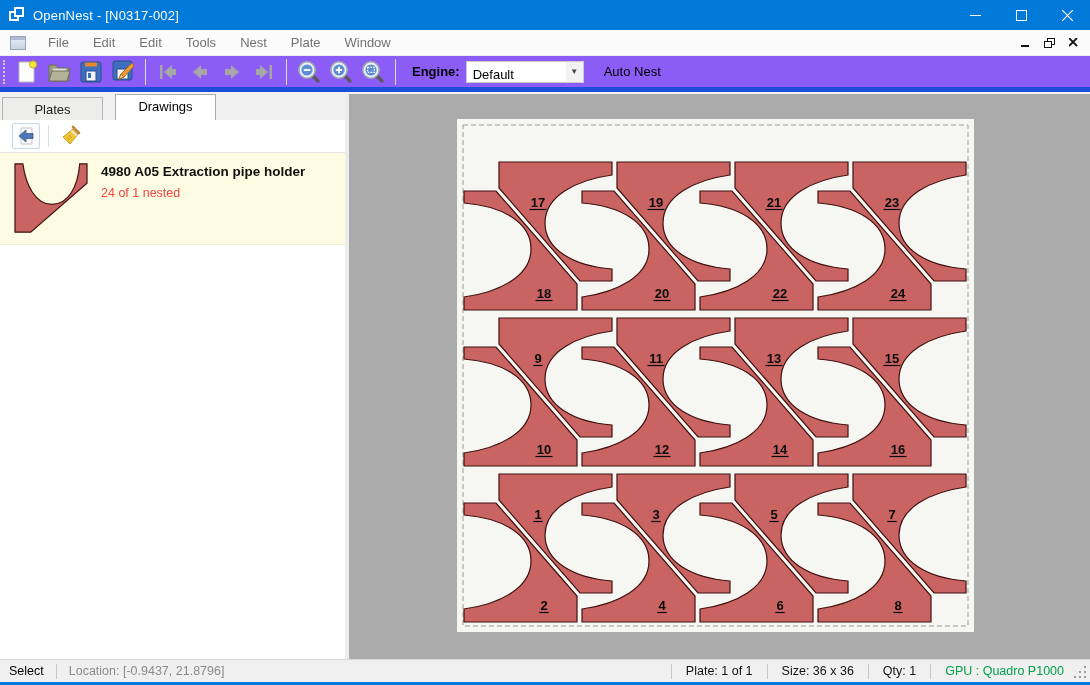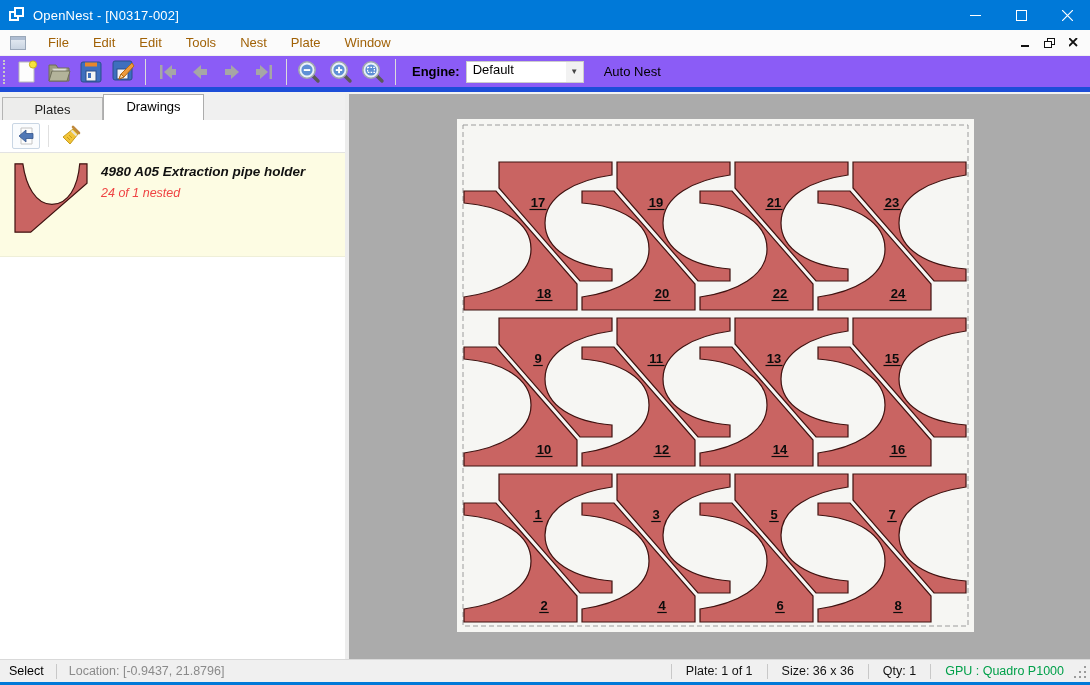--- a/index.html
+++ b/index.html
@@ -14,51 +14,51 @@
   .app-icon .sq1 { position:absolute; left:0; top:4px; width:10px; height:10px; border:2px solid #fff; background:#0079D8; }
   .app-icon .sq2 { position:absolute; left:5px; top:0; width:10px; height:10px; border:2px solid #fff; background:#0079D8; }
   .titlebar .title-text { font-size:13px; letter-spacing:.2px; }
   .titlebar .spacer { flex:1; }
   .win-btn { width:46px; height:30px; display:flex; align-items:center; justify-content:center; color:#fff; font-size:13px; }
   .win-btn svg { display:block; }
 
   
   .menubar { height:26px; background:#FBFBFB; display:flex; align-items:center; flex:0 0 auto; border-bottom:1px solid #F0F0F0; }
   .mdi-doc-icon { width:16px; height:14px; margin:0 10px 0 10px; border:1px solid #9AA7B8; background:linear-gradient(#E8EDF4,#C9D4E2); box-shadow:inset 0 3px 0 #AEBDD2; }
-  .menu-item { padding:4px 10px; margin:0 2px; color:#a16207; }
+  .menu-item { padding:4px 10px; margin:0 2px; color:#737373; }
   .menubar .spacer { flex:1; }
   .mdi-ctrls { display:flex; align-items:center; gap:14px; padding-right:12px; color:#111; }
   .mdi-ctrls svg { display:block; }
 
   
   .toolbar { height:36px; background:#8b5cf6; display:flex; align-items:center; flex:0 0 auto; border-bottom:5px solid #1d4ed8; }
   .grip { width:8px; height:24px; margin-left:3px; border-left:2px dotted #C9C9C9; }
   .tb-btn { width:32px; height:30px; display:flex; align-items:center; justify-content:center; border-radius:2px; }
   .tb-sep { width:1px; height:26px; background:#DCDCDC; margin:0 6px; }
   .tb-label { font-weight:bold; margin:0 6px 0 10px; }
-  .combo { width:118px; height:22px; background:#fff; border:1px solid #CCCCCC; display:flex; align-items:flex-start; }
+  .combo { width:118px; height:22px; background:#fff; border:1px solid #CCCCCC; display:flex; align-items:flex-end; }
   .combo .combo-value { flex:1; padding-left:6px; font-size:13px; }
   .combo .combo-arrow { width:17px; height:20px; background:#F2F2F2; display:flex; align-items:center; justify-content:center; font-size:8px; color:#444; }
   .autonest { margin-left:12px; padding:5px 8px; border-radius:2px; }
 
   
   .content { flex:1; display:flex; min-height:0; border-top:2px solid #F2F2F2; }
 
   .left-panel { width:349px; flex:0 0 auto; background:#fff; display:flex; flex-direction:column; border-right:4px solid #EDEDED; }
-  .tabstrip { height:26px; background:#F0F0F0; display:flex; align-items:flex-end; padding-left:2px; flex:0 0 auto; }
+  .tabstrip { height:26px; background:#F0F0F0; display:flex; align-items:flex-end; padding-left:2px; flex:0 0 auto;gap:12px; }
   .tab { width:101px; text-align:center; padding:4px 0 5px; font-size:13px; }
   .tab.inactive { background:#EDEDEC; border:1px solid #B4B4B4; border-bottom:none; height:23px; color:#222; }
   .tab.active { background:#FFFFFF; border:1px solid #ACACAC; border-bottom:none; height:26px; position:relative; z-index:2; }
   .panel-toolbar { height:33px; background:#FFFFFF; border-bottom:1px solid #E3E3E3; display:flex; align-items:center; padding-left:12px; flex:0 0 auto; }
   .pt-btn { width:28px; height:26px; display:flex; align-items:center; justify-content:center; border:1px solid #C9D6E4; background:#FAFCFE; border-radius:2px; }
   .pt-btn.flat { border:none; background:transparent; }
   .pt-sep { width:1px; height:22px; background:#E0E0E0; margin:0 8px; }
 
   .drawing-list { flex:1; background:#fff; overflow:hidden; }
-  .drawing-item { background:#FDFCE3; border-bottom:1px solid #EFEFD8; display:flex; padding:9px 8px 22px 13px; cursor:default;font-style:italic; }
+  .drawing-item { background:#FDFCE3; border-bottom:1px solid #EFEFD8; display:flex; padding:9px 8px 10px 13px; cursor:default; }
   .thumb-box { width:88px; flex:0 0 auto; display:flex; align-items:flex-start; }
   .item-text { flex:1; padding-top:2px; }
   .item-title { font-weight:bold; font-size:13.5px; color:#111; margin-bottom:5px; }
   .item-sub { color:#ef4444; font-size:12.5px; line-height:18px; }
 
   .canvas { flex:1; background:#ABABAB; position:relative; min-width:0; }
   .plate-wrap { position:absolute; left:108px; top:25px; width:517px; height:513px; }
   .part-num { font:bold 13px "Liberation Sans", sans-serif; fill:#0b0b0b; text-anchor:middle; }
   .part-num-line { stroke:#0b0b0b; stroke-width:1.2; }
 

